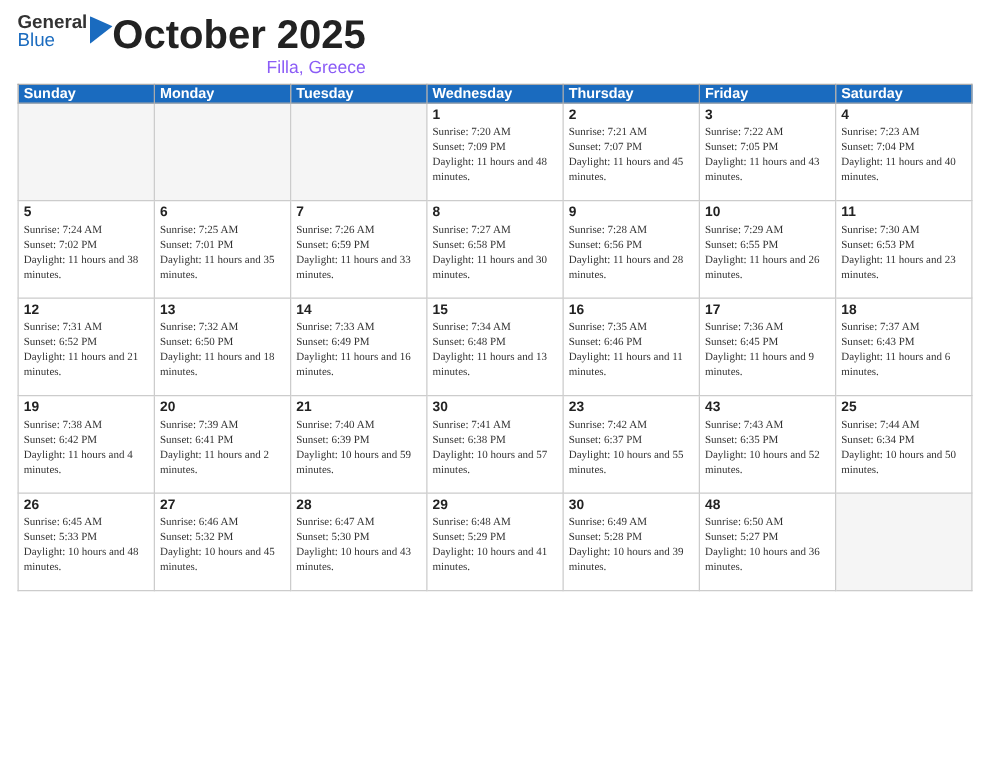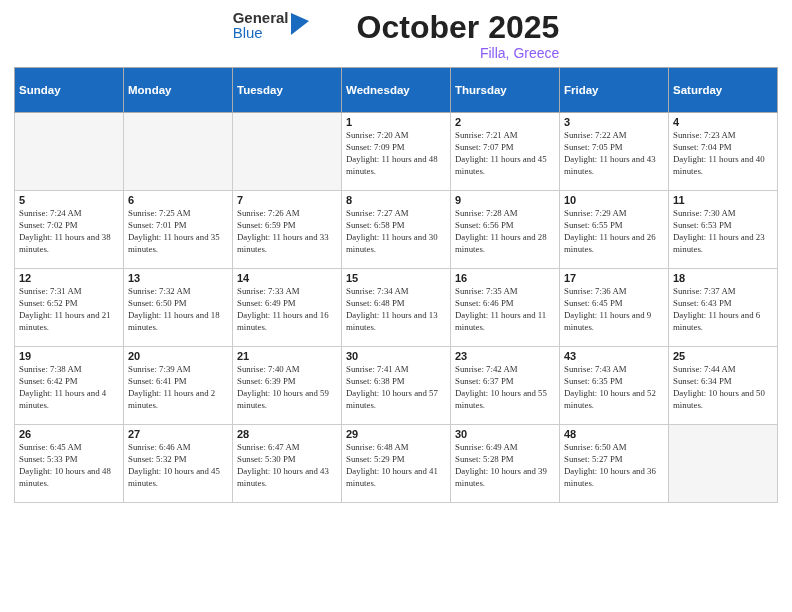--- a/index.html
+++ b/index.html
@@ -11,21 +11,21 @@
       overflow: hidden;
     }
     .page {
       width: 792px;
       height: 612px;
       padding: 10px 14px 10px 14px;
       background: #fff;
     }
     .header {
       display: flex;
-      justify-content: center;
+      justify-content: flex-start;
       align-items: flex-start;
       margin-bottom: 6px;
     }
     .logo {
       display: flex;
       align-items: center;
     }
     .logo-text {
       display: flex;
       flex-direction: column;
@@ -48,37 +48,36 @@
       margin-top: -2px;
     }
     .title-block {
       text-align: right;
     }
     .month-title {
       font-size: 32px;
       font-weight: bold;
       color: #222;
       line-height: 1.1;
-      margin-left: 48px;
     }
     .location {
       font-size: 14px;
       color: #8b5cf6;
     }
     .calendar {
       width: 100%;
       border-collapse: collapse;
       table-layout: fixed;
     }
     .calendar th {
       background: #1a6bbf;
       color: #fff;
       font-size: 11.5px;
       font-weight: bold;
-      padding: 16px 4px;
+      padding: 1px 4px;
       text-align: left;
       border: 1px solid #aaa;
       margin-top: 42px;
     }
     .calendar td {
       border: 1px solid #ccc;
       vertical-align: top;
       padding: 3px 4px;
       font-size: 9px;
       color: #333;

